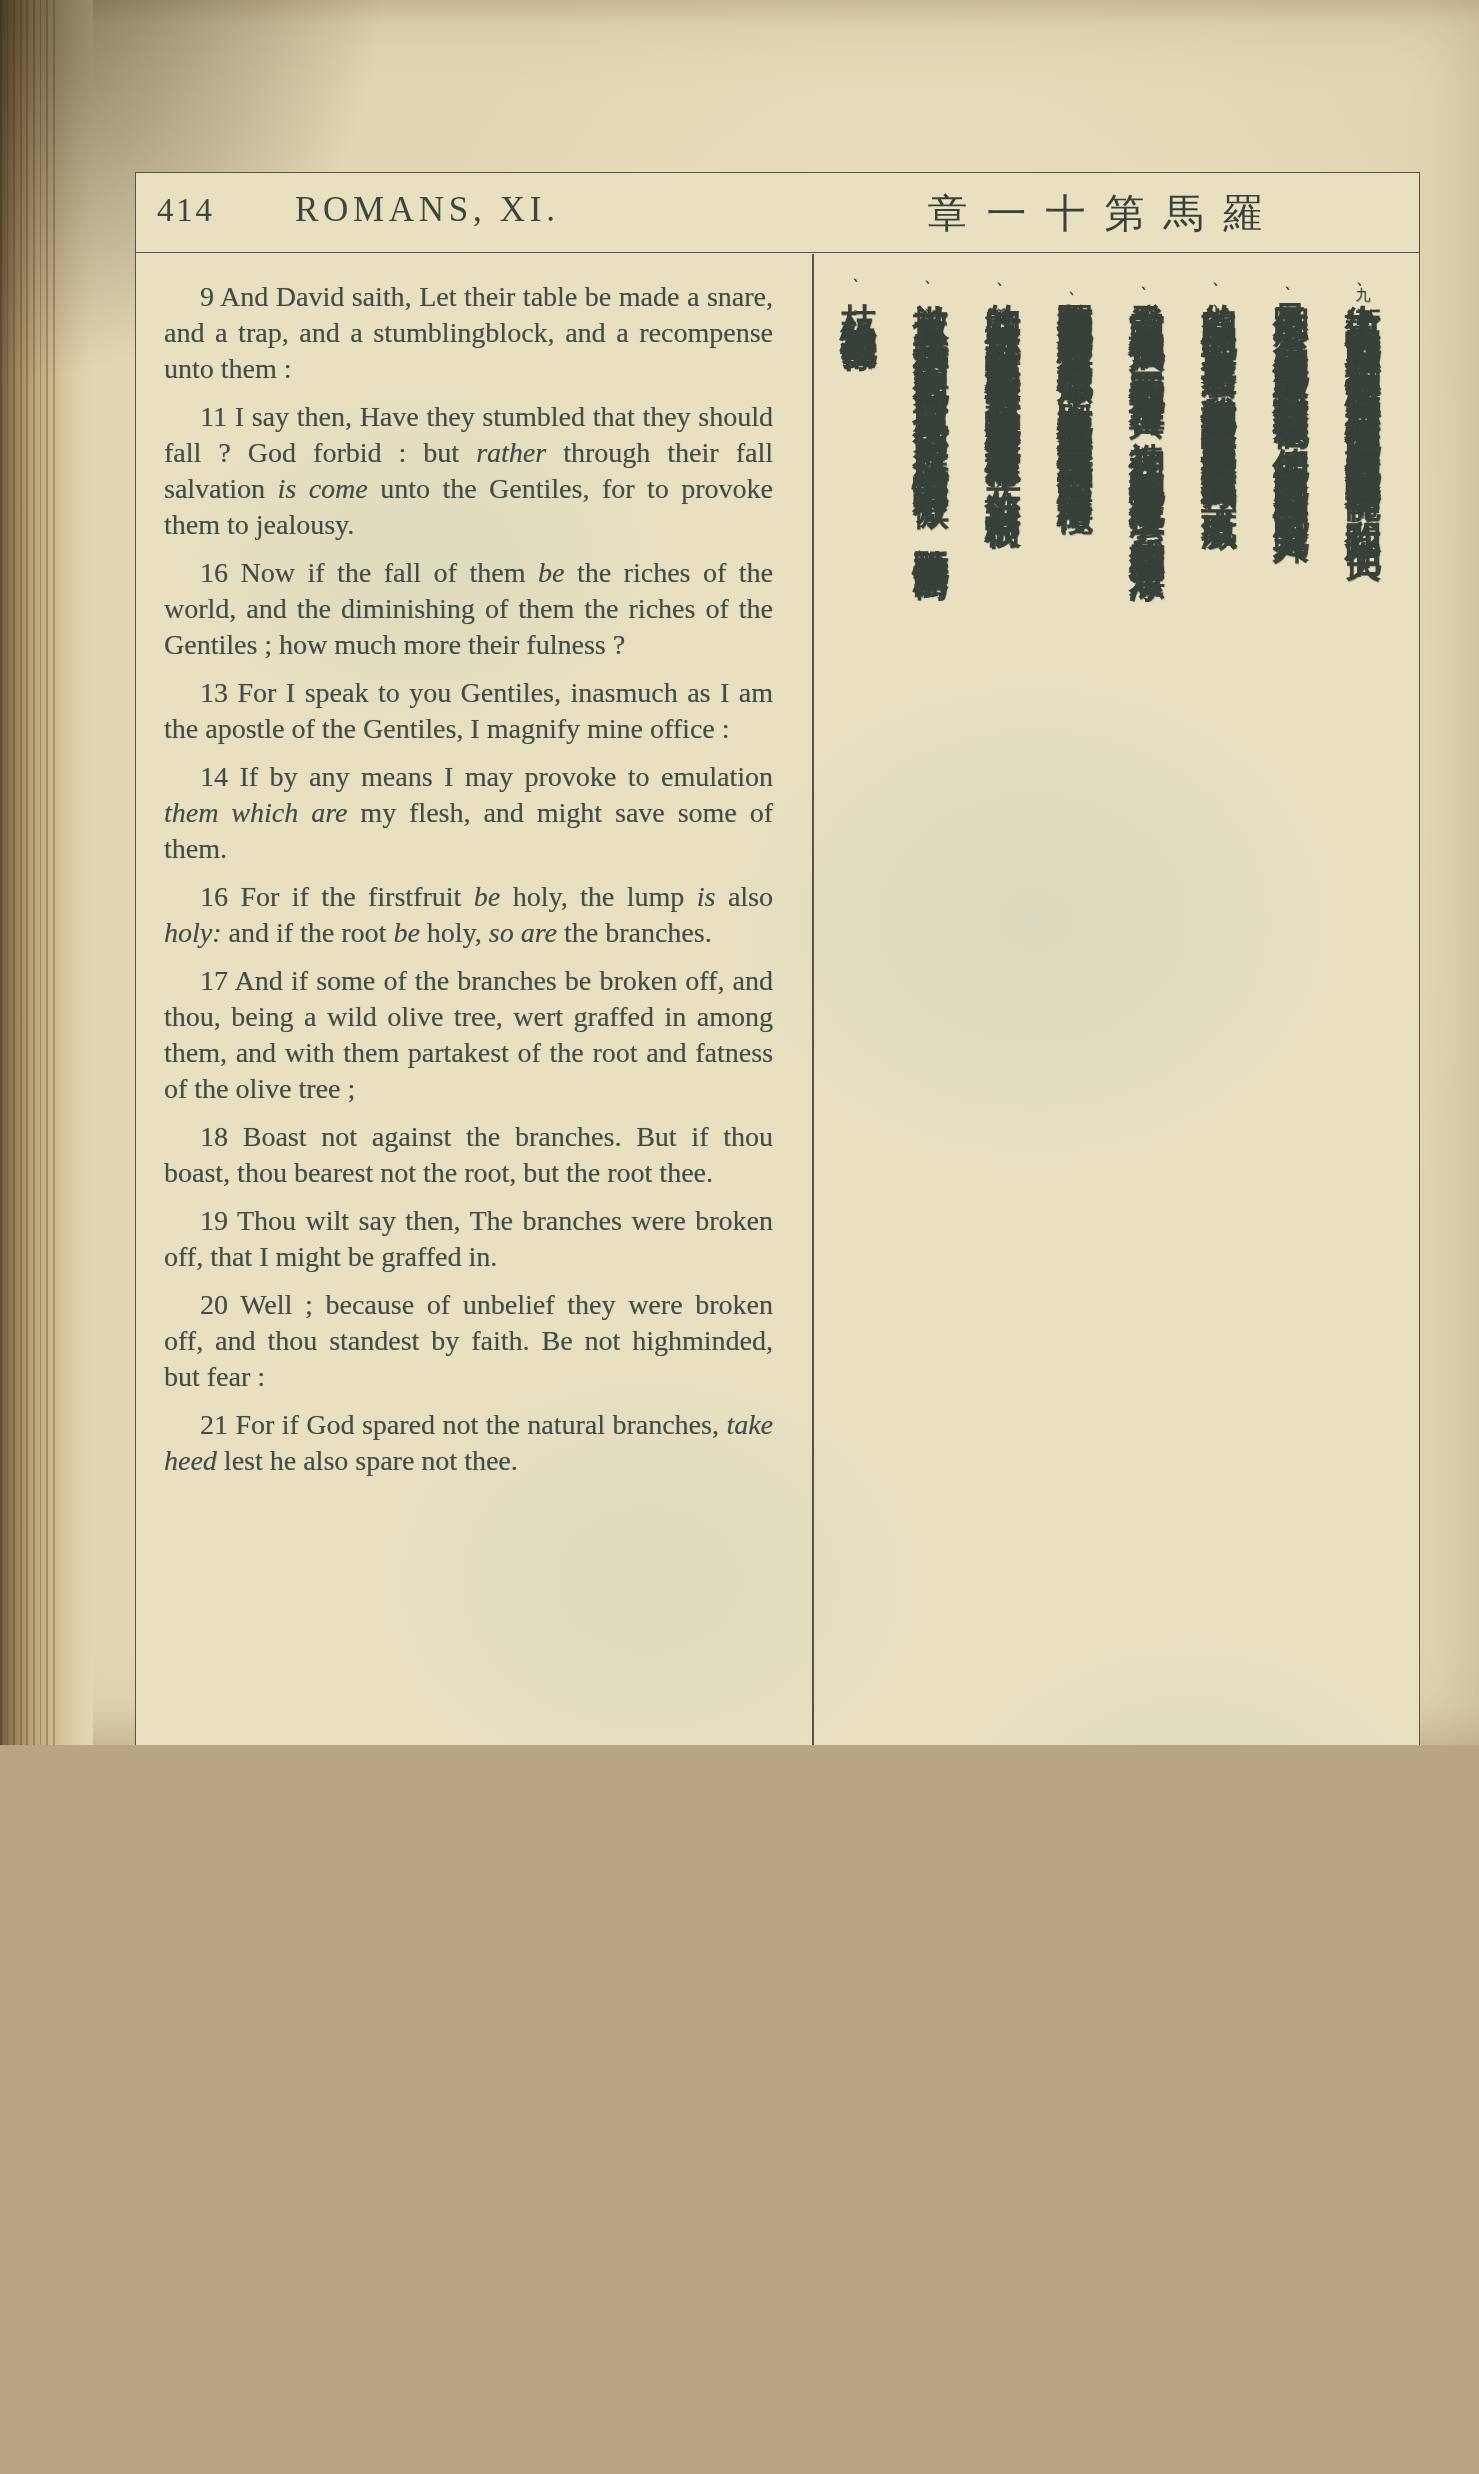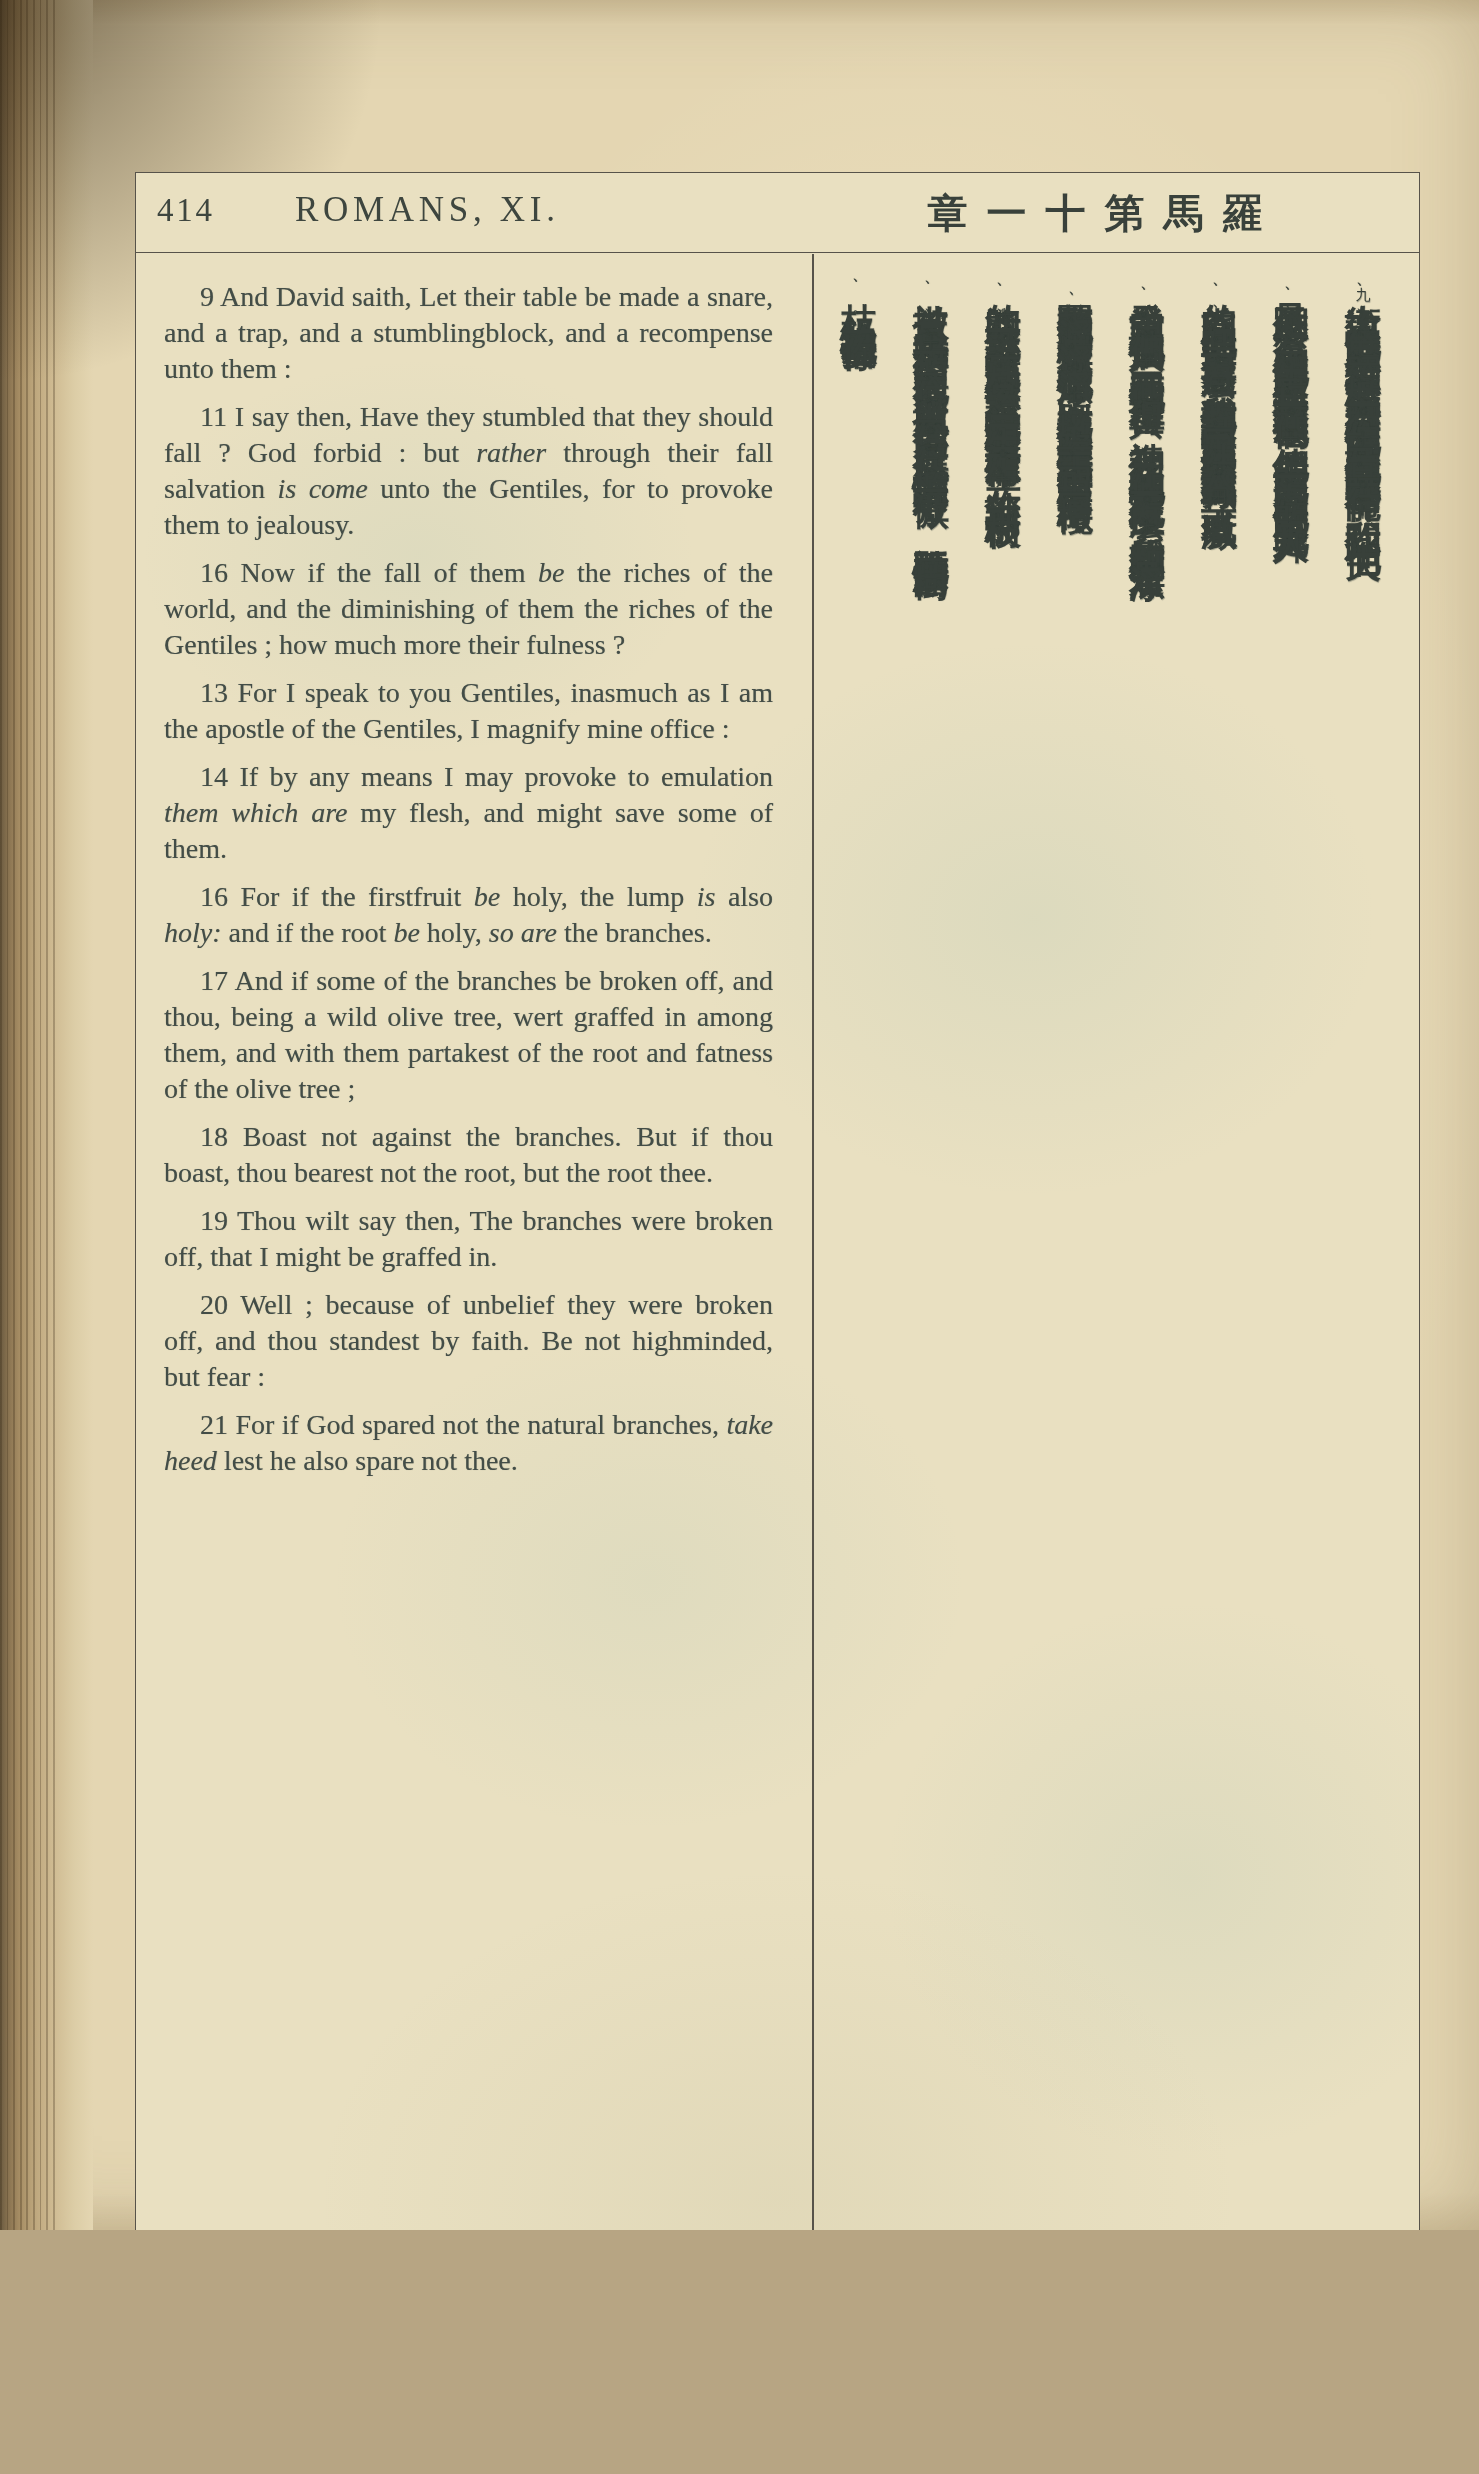--- a/index.html
+++ b/index.html
@@ -1,17 +1,17 @@
 <!DOCTYPE html>
 <html style="font-size:15px"><head>
 <meta charset="utf-8">
 <style>
   html,body{margin:0;padding:0;background:#b7a583;}
   .page{
-    position:relative;width:1480px;height:2230px;overflow:hidden;
+    position:relative;width:1480px;height:1745px;overflow:hidden;
     background-color:#e4d6b2;
     background-image:
       radial-gradient(ellipse 850px 1323px at 62% 42%, rgba(255,250,228,0.45), rgba(0,0,0,0) 70%),
       linear-gradient(180deg, rgba(150,125,80,0.20) 0, rgba(0,0,0,0) 24.6px),
       linear-gradient(0deg, rgba(150,125,80,0.14) 0, rgba(0,0,0,0) 38px);
     box-shadow:inset 0 0 85px rgba(110,90,55,0.28);
     font-family:"Liberation Serif", serif;
   }
   .book-edge{
     position:absolute;left:0;top:0;width:93px;height:100%;
@@ -38,21 +38,21 @@
       radial-gradient(ellipse 661px 472px at 50% 95%, rgba(155,150,110,0.10), rgba(0,0,0,0) 70%);
   }
   .pheader{
     position:absolute;left:0;right:0;top:0;height:79px;
     border-bottom:1.9px solid #57534a;color:#3e463f;
   }
   .pgnum{position:absolute;left:21px;top:19px;font-size:33px;letter-spacing:2.8px;}
   .entitle{position:absolute;left:159px;top:17px;font-size:35px;letter-spacing:4.7px;}
   .cntitle{
     position:absolute;left:685px;width:567px;top:13.2px;text-align:center;
-    font-size:40px;font-weight:bold;letter-spacing:19px;color:#39413b;
+    font-size:40px;font-weight:normal;letter-spacing:19px;color:#39413b;
   }
   .divider{position:absolute;left:676px;top:81px;bottom:0;width:1.9px;background:#57534a;}
   .english-col{
     position:absolute;left:16px;top:94px;width:633px;
     font-size:28px;line-height:36px;text-align:justify;color:#434d47;
     text-shadow:0.3px 0.4px 0.7px rgba(62,72,66,0.45);
   }
   .english-col p{margin:12px;text-indent:36px;}
   .english-col i{font-style:italic;}
   .chinese-col{

